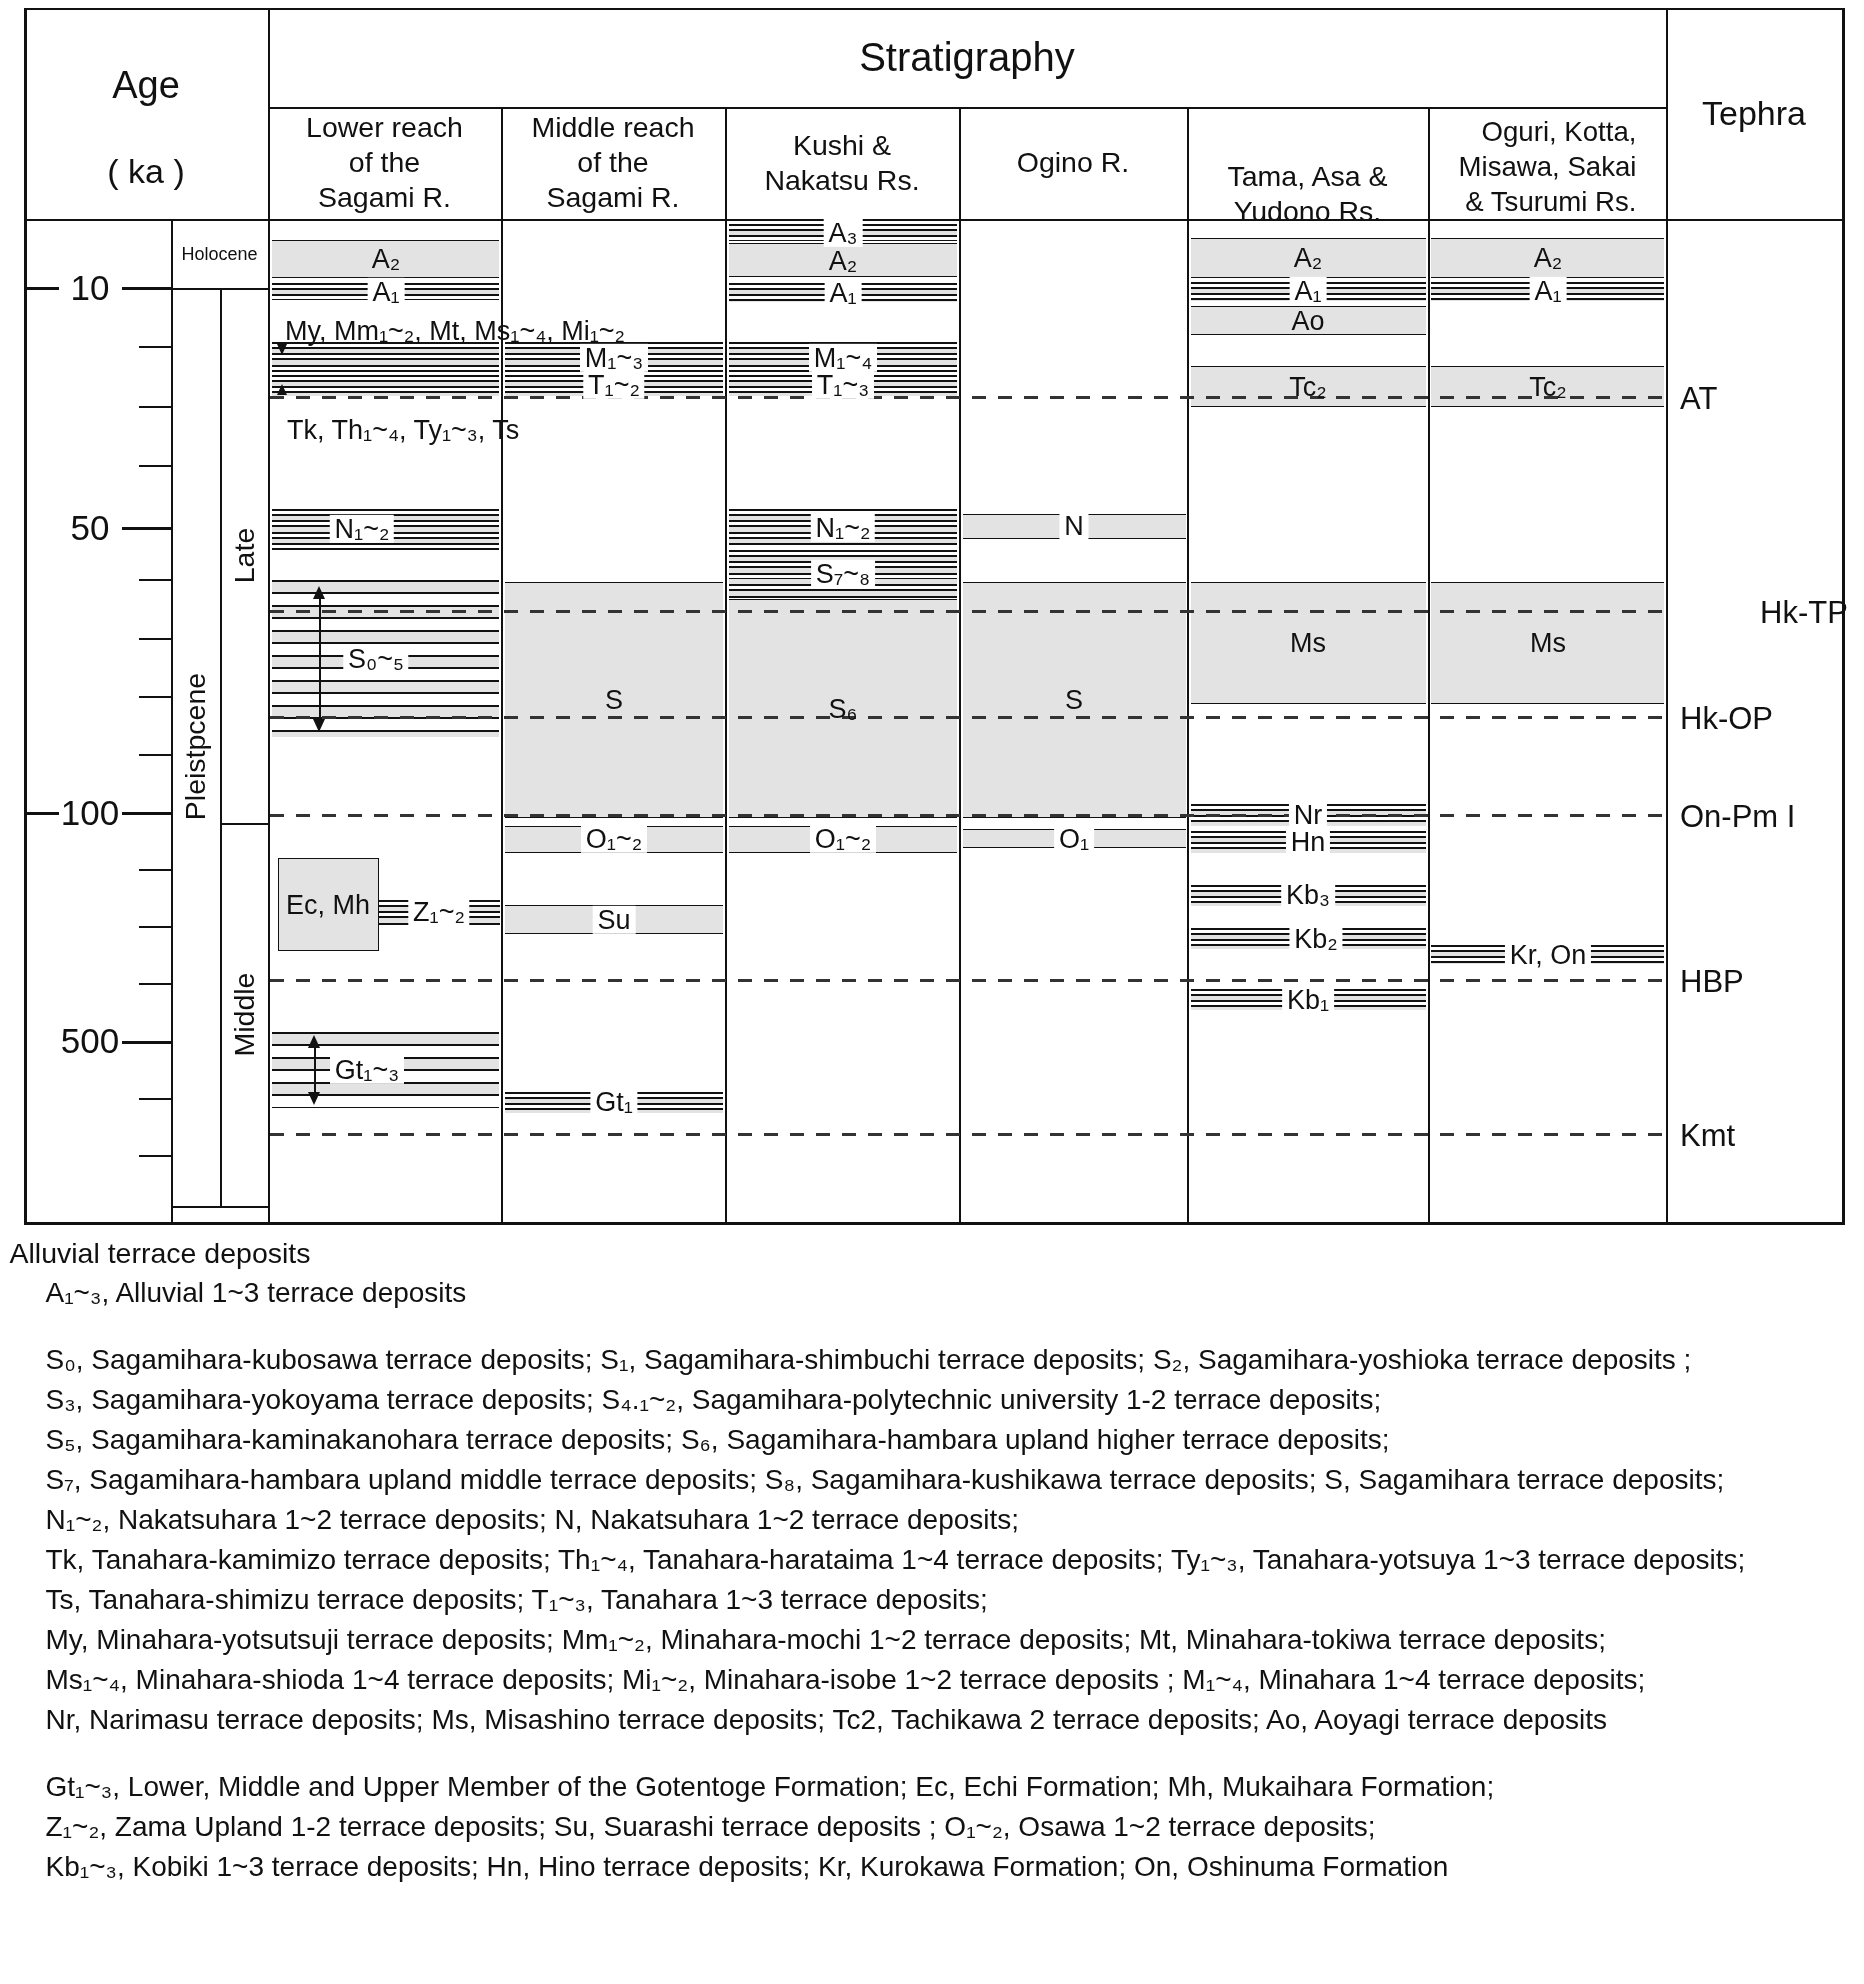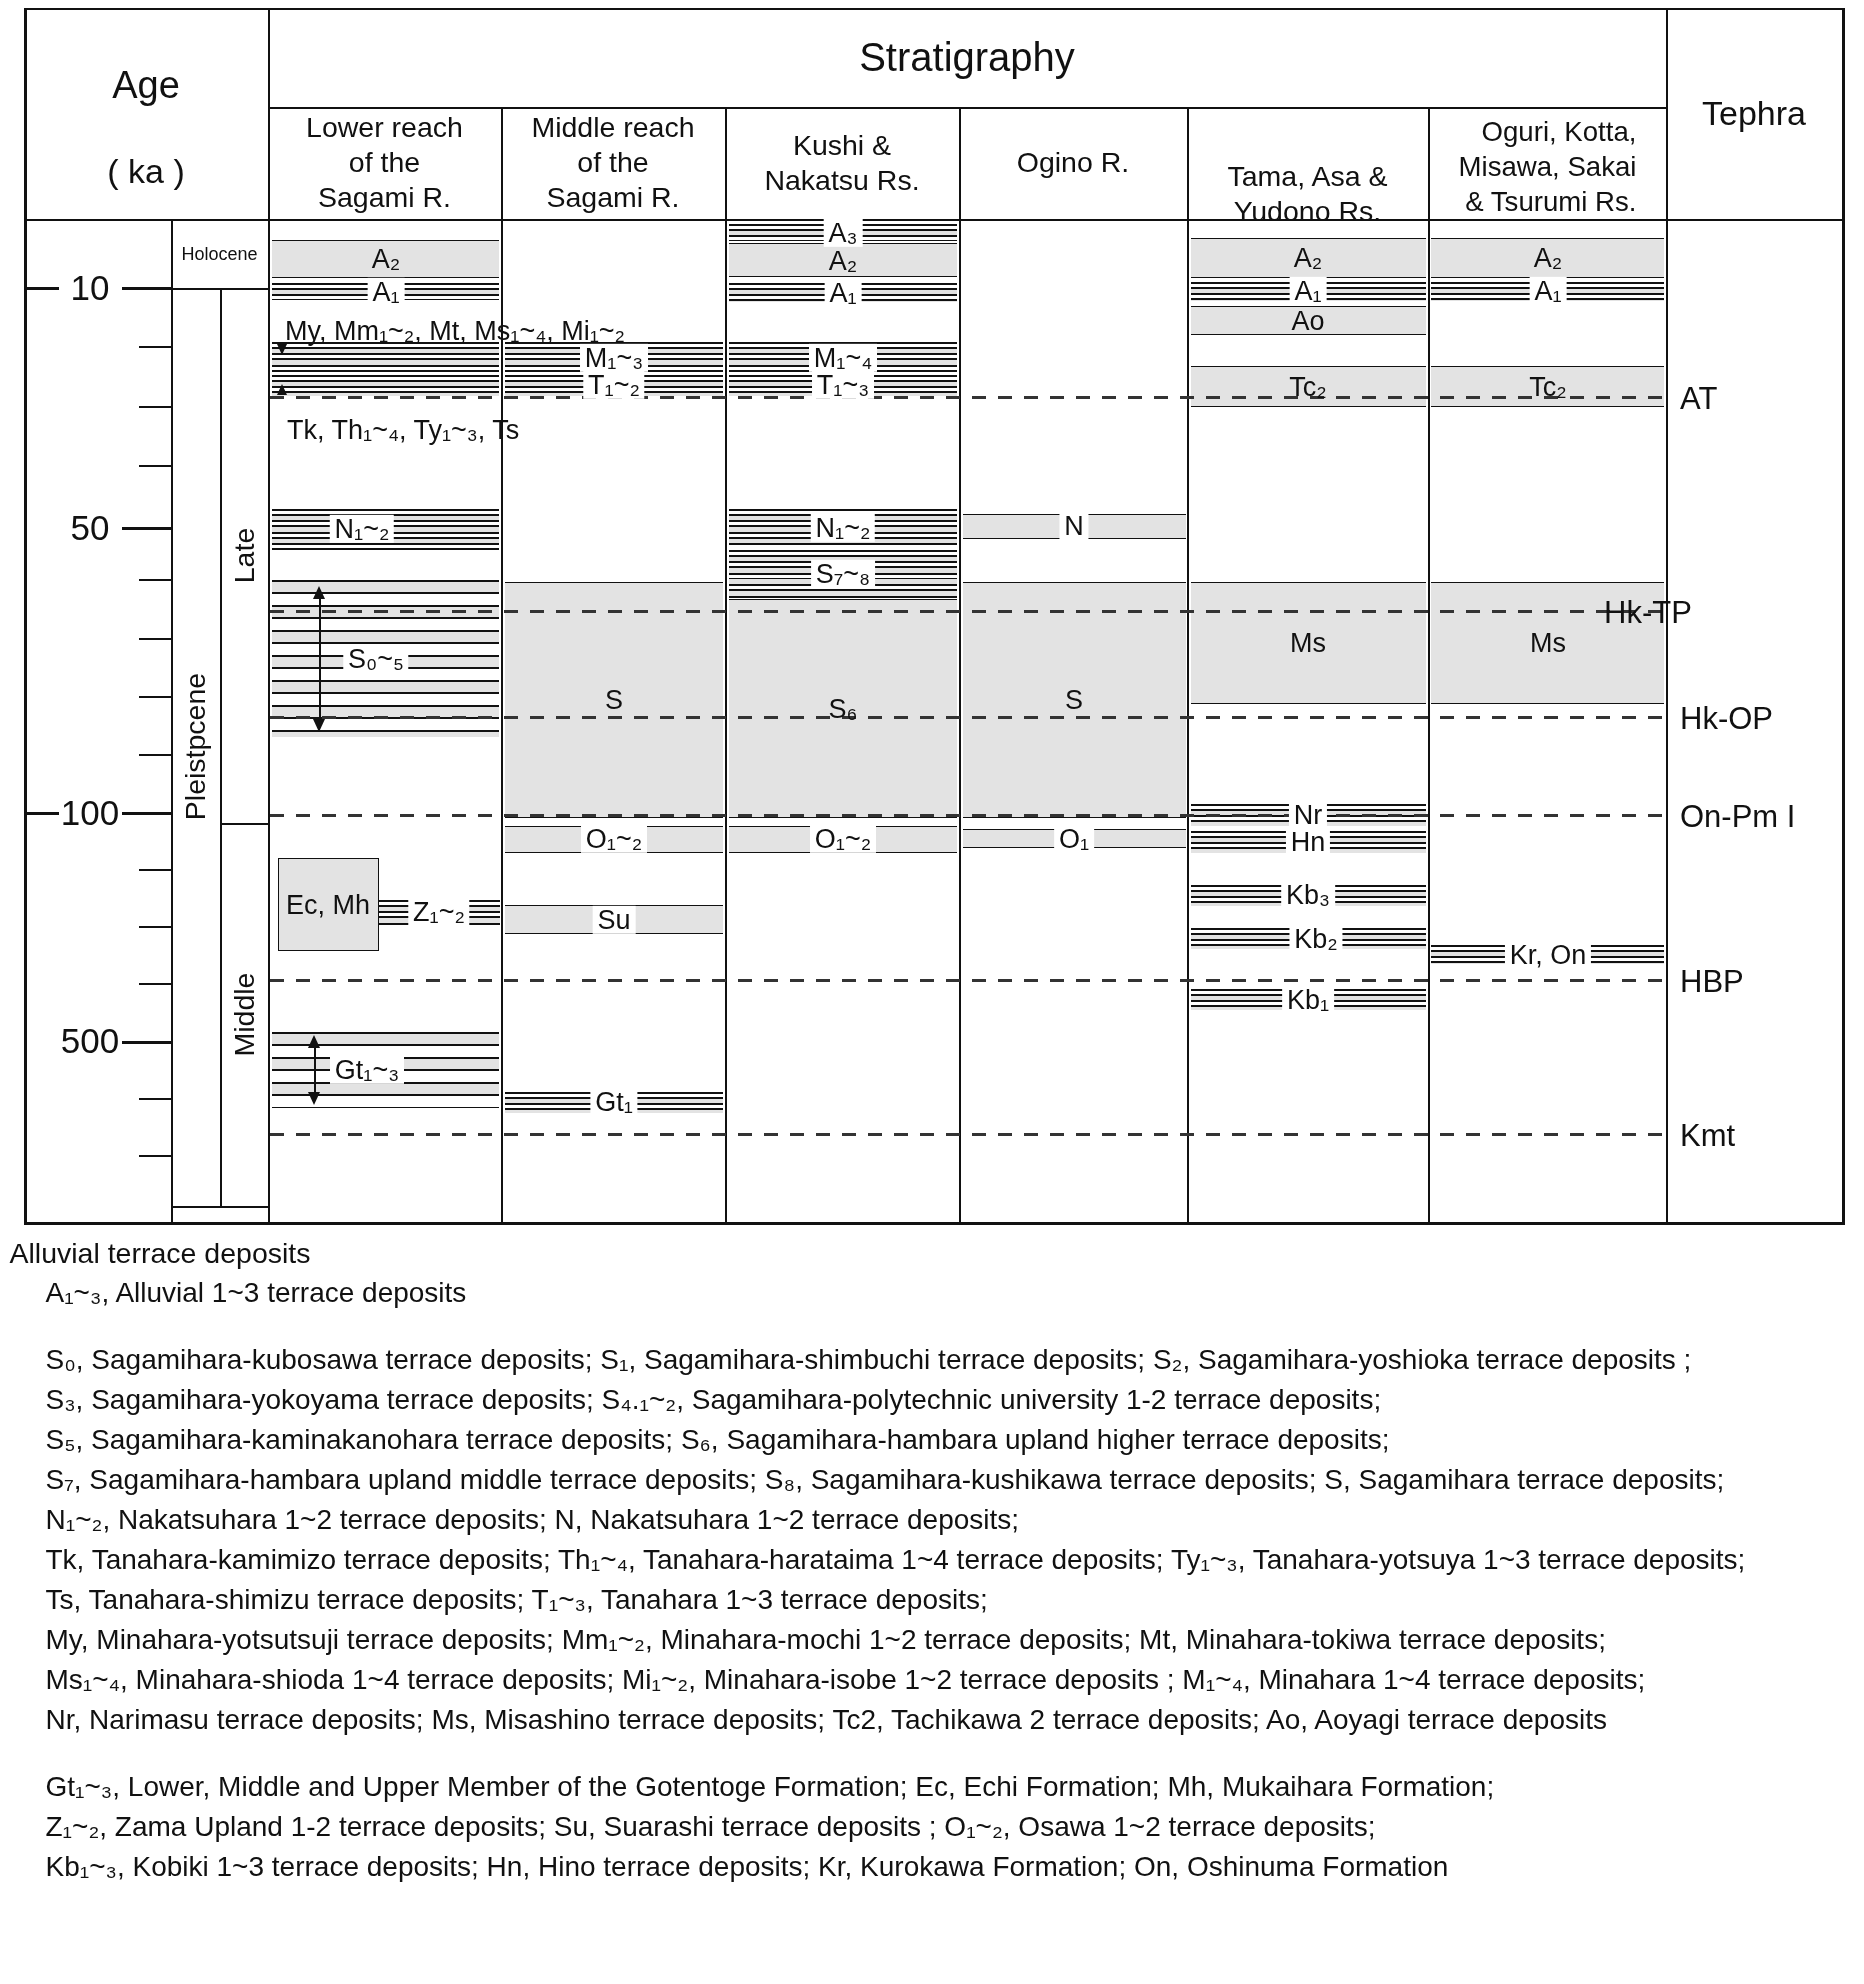--- a/index.html
+++ b/index.html
@@ -145,21 +145,21 @@
     <div class="band stripes" style="left: 1191px; top: 928px; width: 235px; height: 21px;"></div>
     <div class="band stripes" style="left: 1191px; top: 989px; width: 235px; height: 21px;"></div>
     <div class="band solid" style="left: 1431px; top: 238px; width: 233px; height: 40px;"></div>
     <div class="band stripes" style="left: 1431px; top: 282px; width: 233px; height: 19px;"></div>
     <div class="band solid" style="left: 1431px; top: 366px; width: 233px; height: 41px;"></div>
     <div class="band solid" style="left: 1431px; top: 582px; width: 233px; height: 122px;"></div>
     <div class="band stripes" style="left: 1431px; top: 945px; width: 233px; height: 19px;"></div>
     <div class="dash" style="left: 270px; top: 396px; width: 1394px;"></div>
     <div class="tephlabel" style="left: 1680px; top: 399px;">AT</div>
     <div class="dash" style="left: 270px; top: 610px; width: 1394px;"></div>
-    <div class="tephlabel" style="left: 1604px; top: 613px;">Hk-TP</div>
+    <div class="tephlabel" style="left: 1760px; top: 613px;">Hk-TP</div>
     <div class="dash" style="left: 270px; top: 716px; width: 1394px;"></div>
     <div class="tephlabel" style="left: 1680px; top: 719px;">Hk-OP</div>
     <div class="dash" style="left: 270px; top: 814px; width: 1394px;"></div>
     <div class="tephlabel" style="left: 1680px; top: 817px;">On-Pm I</div>
     <div class="dash" style="left: 270px; top: 979px; width: 1394px;"></div>
     <div class="tephlabel" style="left: 1680px; top: 982px;">HBP</div>
     <div class="dash" style="left: 270px; top: 1133px; width: 1394px;"></div>
     <div class="tephlabel" style="left: 1680px; top: 1136px;">Kmt</div>
     <div class="bandlabel" style="left: 386px; top: 259px;">A₂</div>
     <div class="bandlabel lbg" style="left: 386px; top: 292px;">A₁</div>

